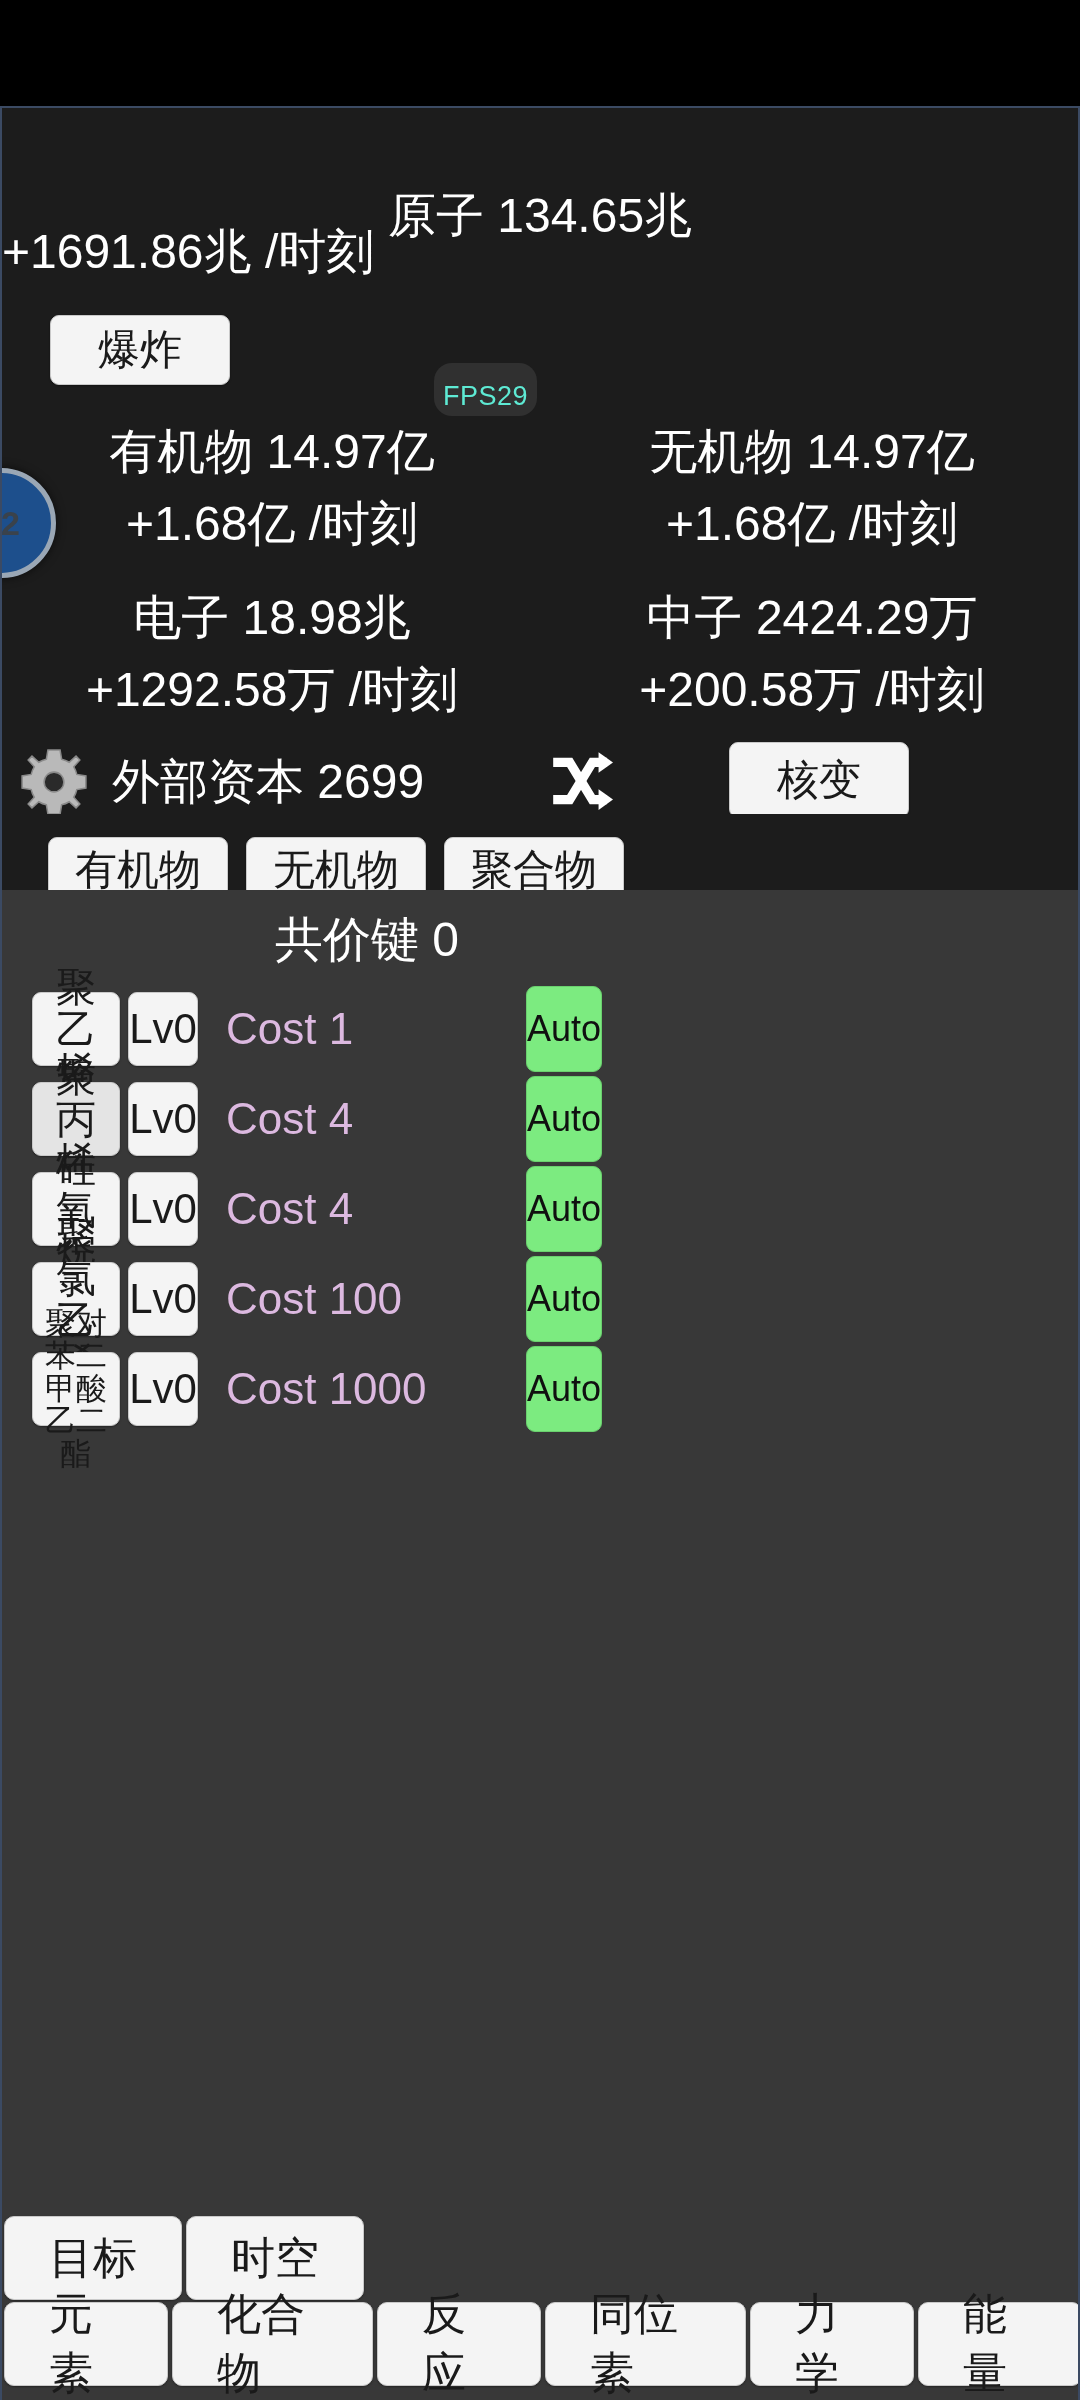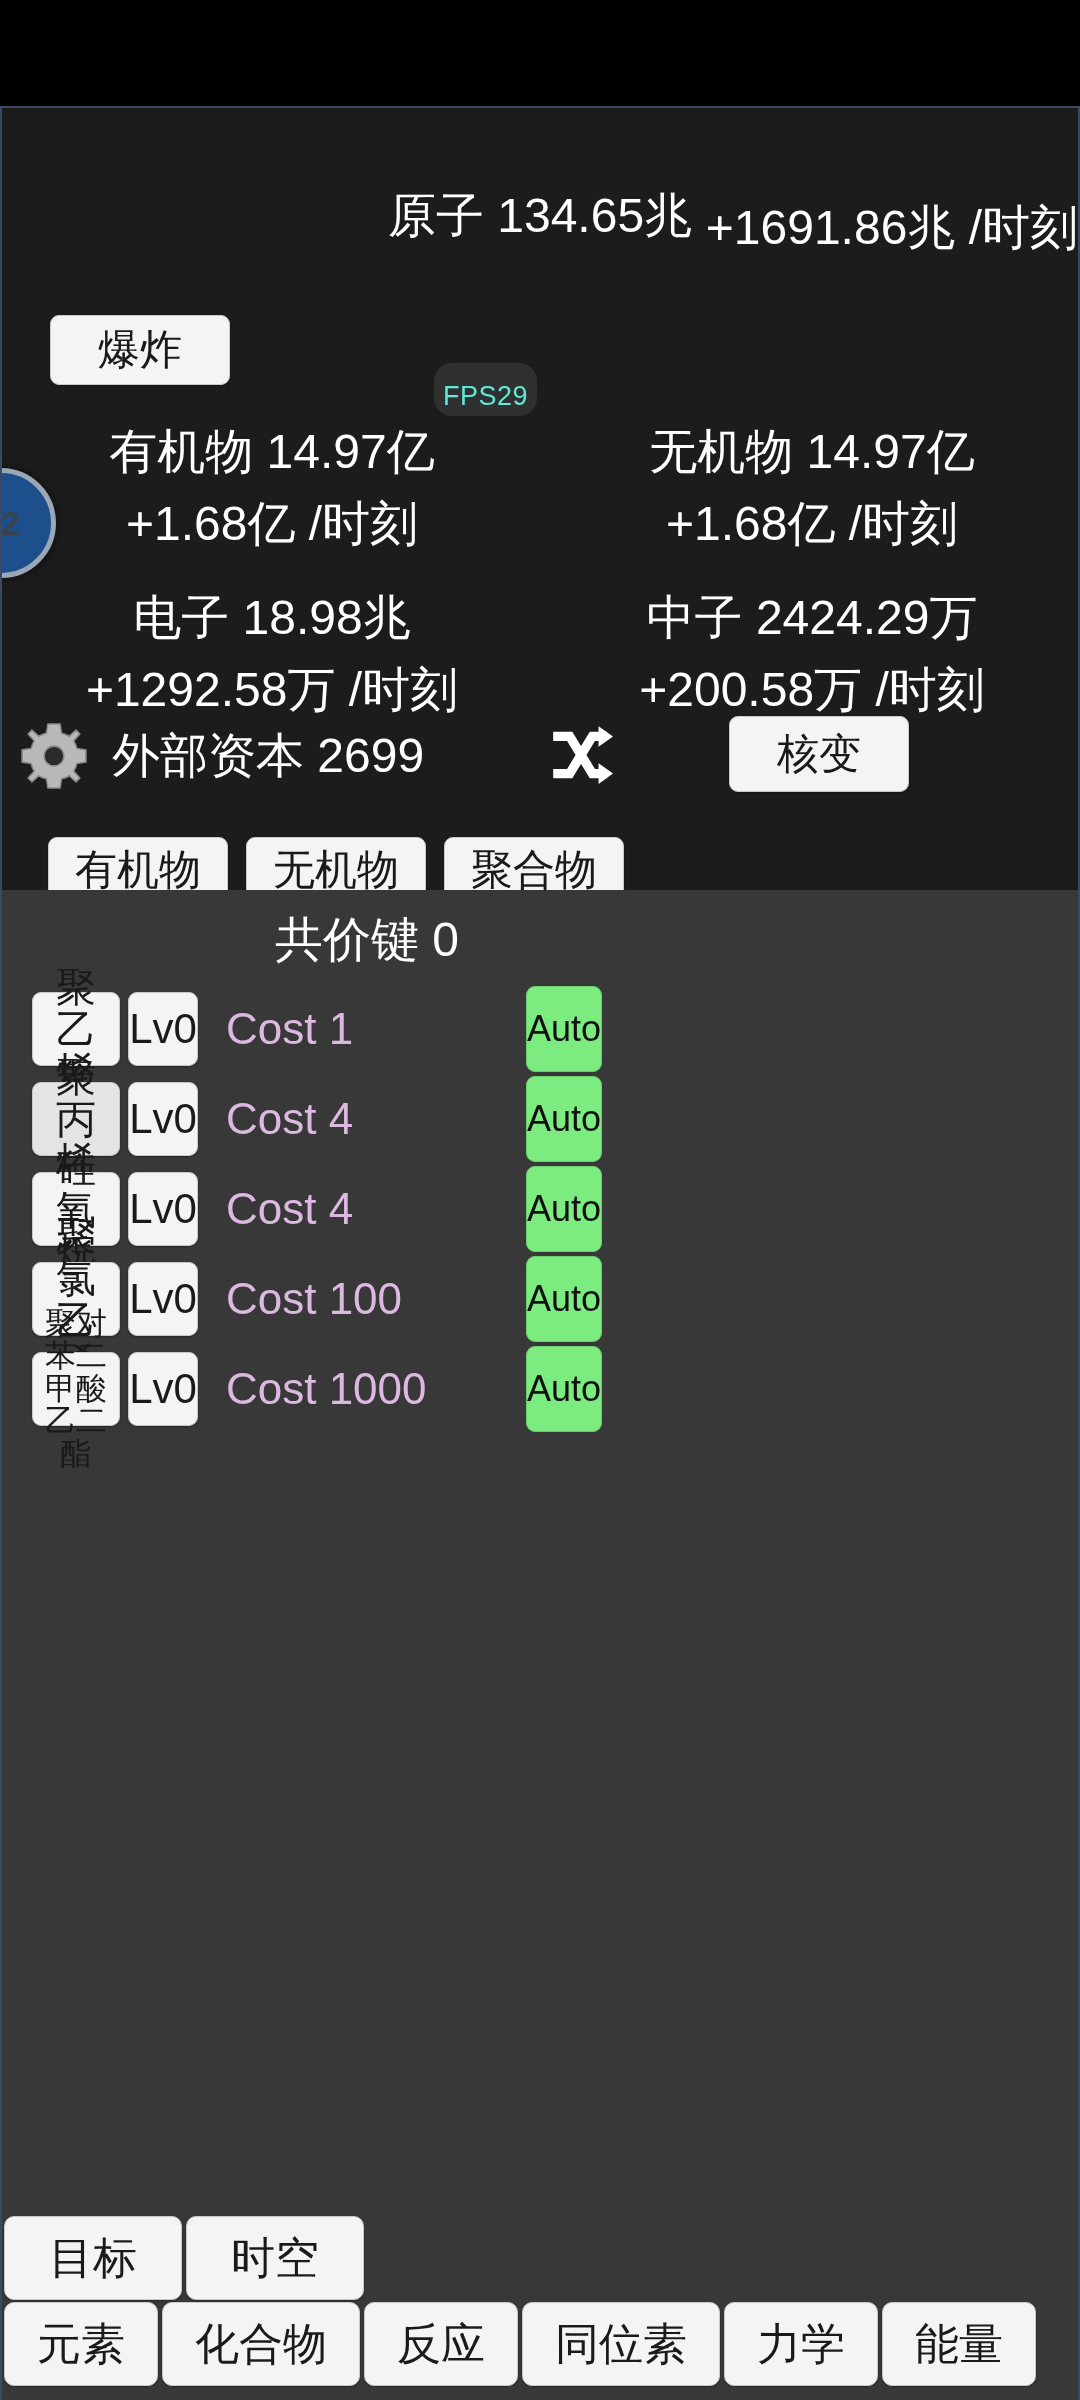--- a/index.html
+++ b/index.html
@@ -26,21 +26,21 @@
 
   
   .header { position:relative; width:100%; height:602px; background:#1c1c1c; }
 
   .stat-line {
     position:absolute; color:#fff; font-size:48px; font-weight:400;
     white-space:nowrap; letter-spacing:0px;
   }
 
   .atom-title { left:0; right:0; top:36px; text-align:center;margin-top:40px; }
-  .atom-rate  { left:0; right:0; top:88px; text-align:right; }
+  .atom-rate  { left:0; right:0; top:112px; text-align:left; }
 
   .btn {
     background:#f4f4f4; color:#1a1a1a;
     border:1px solid #c9c9c9; border-radius:9px;
     font-size:42px; font-family:"Liberation Sans","DejaVu Sans",sans-serif;
     display:flex; align-items:center; justify-content:center;
     box-shadow:0 1px 2px rgba(0,0,0,.35);
     cursor:pointer; user-select:none;
   }
 
@@ -69,21 +69,21 @@
   .float-badge {
     position:absolute; left:-56px; top:360px; width:110px; height:110px;
     border-radius:50%; background:#1d4f8c;
     border:5px solid #9aa7b5;
     display:flex; align-items:center; justify-content:center;
     color:#3a424b; font-size:34px; font-weight:bold;
     box-shadow:0 0 10px rgba(0,0,0,.6);
   }
 
   
-  .cap-row { position:absolute; left:0; top:610px; width:100%; height:92px; }
+  .cap-row { position:absolute; left:0; top:636px; width:100%; height:92px; }
   .gear-icon {
     position:absolute; left:14px; top:0px; width:76px; height:76px;
   }
   .cap-text {
     position:absolute; left:110px; top:0px; height:76px;
     display:flex; align-items:center;
     color:#fff; font-size:48px; white-space:nowrap;
   }
   .shuffle-icon { position:absolute; left:545px; top:4px; width:66px; height:66px; }
   .fusion-btn { position:absolute; left:727px; top:-2px; width:180px; height:76px; }
@@ -134,21 +134,21 @@
   
   .bottom-area { position:absolute; left:0; bottom:0; width:1080px; height:212px; background:#383838; }
   .nav-row-top {
     position:absolute; left:0; top:28px; width:100%; height:84px;
     display:flex; gap:4px; padding-left:2px;
   }
   .nav-row-bottom {
     position:absolute; left:0; top:114px; width:100%; height:86px;
     display:flex; gap:4px; padding-left:2px;
   }
-  .nav-btn { height:84px; padding:0 32px; font-size:44px; border-radius:10px; }
+  .nav-btn { height:84px; padding:0 44px; font-size:44px; border-radius:10px; }
   .nav-btn.wide { min-width:178px; }
 </style>
 </head>
 <body>
 
 <div id="screen">
 
   <div class="status-bar"></div>
 
   <div class="app">

